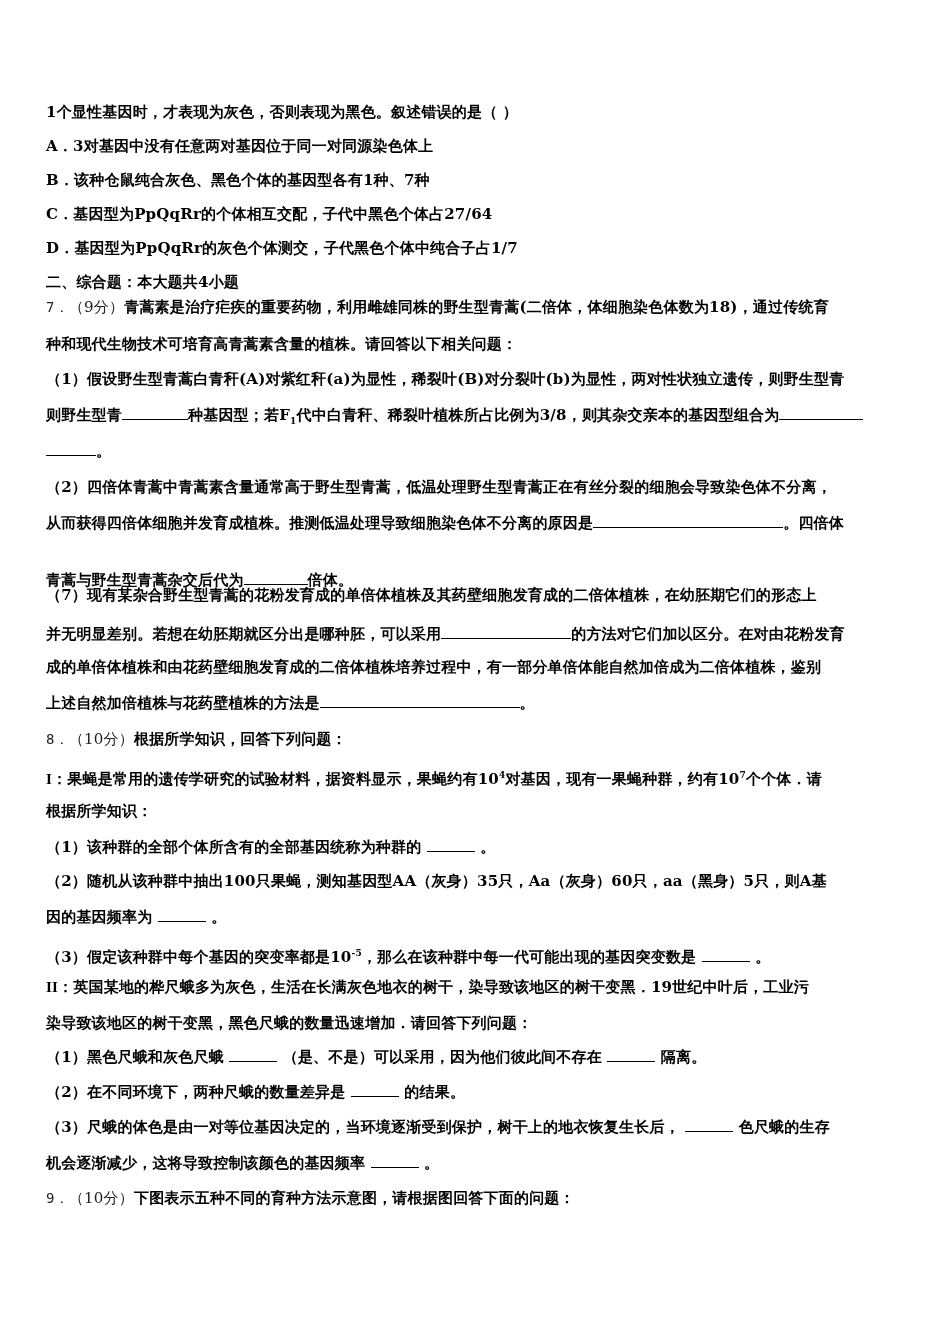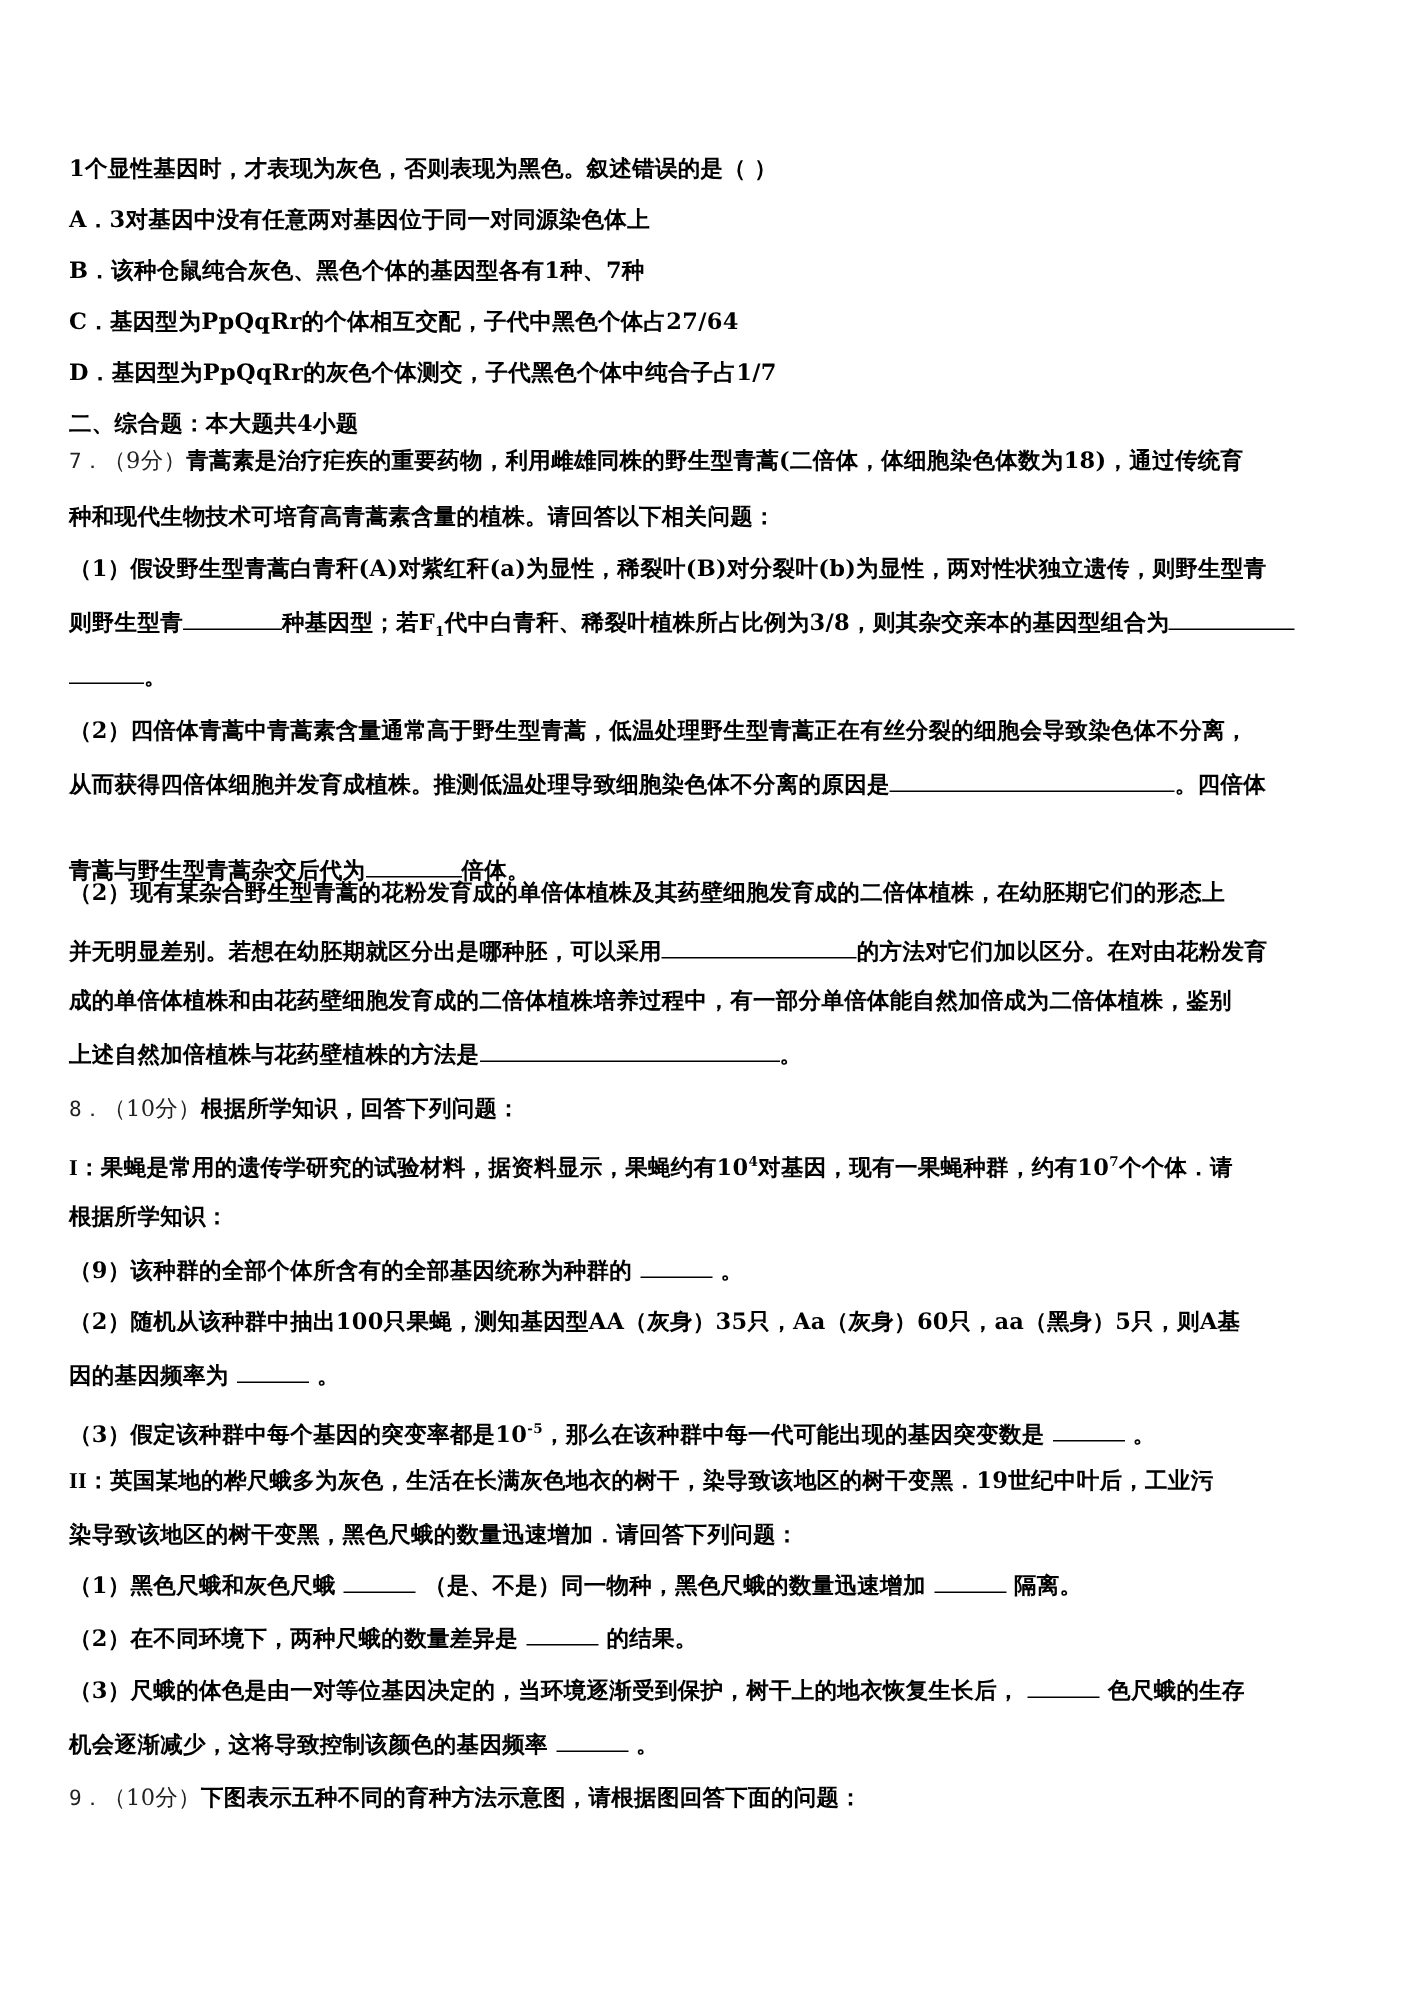--- a/index.html
+++ b/index.html
@@ -30,35 +30,35 @@
   <div class="line" style="top:297px"><span class="num">7．</span><span class="score">（9分）</span><span>青蒿素是治疗疟疾的重要药物，利用雌雄同株的野生型青蒿(二倍体，体细胞染色体数为18)，通过传统育</span></div>
   <div class="line" style="top:334px">种和现代生物技术可培育高青蒿素含量的植株。请回答以下相关问题：</div>
   <div class="line" style="top:369px">（1）假设野生型青蒿白青秆(A)对紫红秆(a)为显性，稀裂叶(B)对分裂叶(b)为显性，两对性状独立遗传，则野生型青</div>
   <div class="line" style="top:405px"><span>则野生型青</span><span class="blank" style="width:66px"></span><span>种基因型；若F</span><sub>1</sub><span>代中白青秆、稀裂叶植株所占比例为3/8，则其杂交亲本的基因型组合为</span><span class="blank" style="width:84px"></span></div>
   <div class="line" style="top:441px"><span class="blank" style="width:50px"></span><span>。</span></div>
 
   <div class="line" style="top:477px">（2）四倍体青蒿中青蒿素含量通常高于野生型青蒿，低温处理野生型青蒿正在有丝分裂的细胞会导致染色体不分离，</div>
   <div class="line" style="top:513px"><span>从而获得四倍体细胞并发育成植株。推测低温处理导致细胞染色体不分离的原因是</span><span class="blank" style="width:190px"></span><span>。四倍体</span></div>
   <div class="line" style="top:570px"><span>青蒿与野生型青蒿杂交后代为</span><span class="blank" style="width:64px"></span><span>倍体。</span></div>
 
-  <div class="line" style="top:585px">（2）现有某杂合野生型青蒿的花粉发育成的单倍体植株及其药壁细胞发育成的二倍体植株，在幼胚期它们的形态上</div>
+  <div class="line" style="top:585px">（7）现有某杂合野生型青蒿的花粉发育成的单倍体植株及其药壁细胞发育成的二倍体植株，在幼胚期它们的形态上</div>
   <div class="line" style="top:624px"><span>并无明显差别。若想在幼胚期就区分出是哪种胚，可以采用</span><span class="blank" style="width:130px"></span><span>的方法对它们加以区分。在对由花粉发育</span></div>
   <div class="line" style="top:657px">成的单倍体植株和由花药壁细胞发育成的二倍体植株培养过程中，有一部分单倍体能自然加倍成为二倍体植株，鉴别</div>
   <div class="line" style="top:693px"><span>上述自然加倍植株与花药壁植株的方法是</span><span class="blank" style="width:200px"></span><span>。</span></div>
 
   <div class="line" style="top:729px"><span class="num">8．</span><span class="score">（10分）</span><span>根据所学知识，回答下列问题：</span></div>
   <div class="line" style="top:765px"><span class="roman">I</span><span>：果蝇是常用的遗传学研究的试验材料，据资料显示，果蝇约有10</span><sup>4</sup><span>对基因，现有一果蝇种群，约有10</span><sup>7</sup><span>个个体．请</span></div>
   <div class="line" style="top:801px">根据所学知识：</div>
-  <div class="line" style="top:837px"><span>（9）该种群的全部个体所含有的全部基因统称为种群的</span> <span class="blank" style="width:48px"></span> <span>。</span></div>
+  <div class="line" style="top:837px"><span>（1）该种群的全部个体所含有的全部基因统称为种群的</span> <span class="blank" style="width:48px"></span> <span>。</span></div>
   <div class="line" style="top:871px">（2）随机从该种群中抽出100只果蝇，测知基因型AA（灰身）35只，Aa（灰身）60只，aa（黑身）5只，则A基</div>
   <div class="line" style="top:907px"><span>因的基因频率为</span> <span class="blank" style="width:48px"></span> <span>。</span></div>
   <div class="line" style="top:943px"><span>（3）假定该种群中每个基因的突变率都是10</span><sup>-5</sup><span>，那么在该种群中每一代可能出现的基因突变数是</span> <span class="blank" style="width:48px"></span> <span>。</span></div>
 
   <div class="line" style="top:977px"><span class="roman">II</span><span>：英国某地的桦尺蛾多为灰色，生活在长满灰色地衣的树干，染导致该地区的树干变黑．19世纪中叶后，工业污</span></div>
   <div class="line" style="top:1013px">染导致该地区的树干变黑，黑色尺蛾的数量迅速增加．请回答下列问题：</div>
-  <div class="line" style="top:1047px"><span>（1）黑色尺蛾和灰色尺蛾</span> <span class="blank" style="width:48px"></span> <span>（是、不是）同一物种，黑色尺蛾的数量迅速增加</span> <span class="blank" style="width:48px"></span> <span>隔离。</span></div>
+  <div class="line" style="top:1047px"><span>（1）黑色尺蛾和灰色尺蛾</span> <span class="blank" style="width:48px"></span> <span>（是、不是）可以采用，因为他们彼此间不存在</span> <span class="blank" style="width:48px"></span> <span>隔离。</span></div>
   <div class="line" style="top:1082px"><span>（2）在不同环境下，两种尺蛾的数量差异是</span> <span class="blank" style="width:48px"></span> <span>的结果。</span></div>
   <div class="line" style="top:1117px"><span>（3）尺蛾的体色是由一对等位基因决定的，当环境逐渐受到保护，树干上的地衣恢复生长后，</span> <span class="blank" style="width:48px"></span> <span>色尺蛾的生存</span></div>
   <div class="line" style="top:1153px"><span>机会逐渐减少，这将导致控制该颜色的基因频率</span> <span class="blank" style="width:48px"></span> <span>。</span></div>
 
   <div class="line" style="top:1188px"><span class="num">9．</span><span class="score">（10分）</span><span>下图表示五种不同的育种方法示意图，请根据图回答下面的问题：</span></div>
 
 </div>
 
 </body></html>

